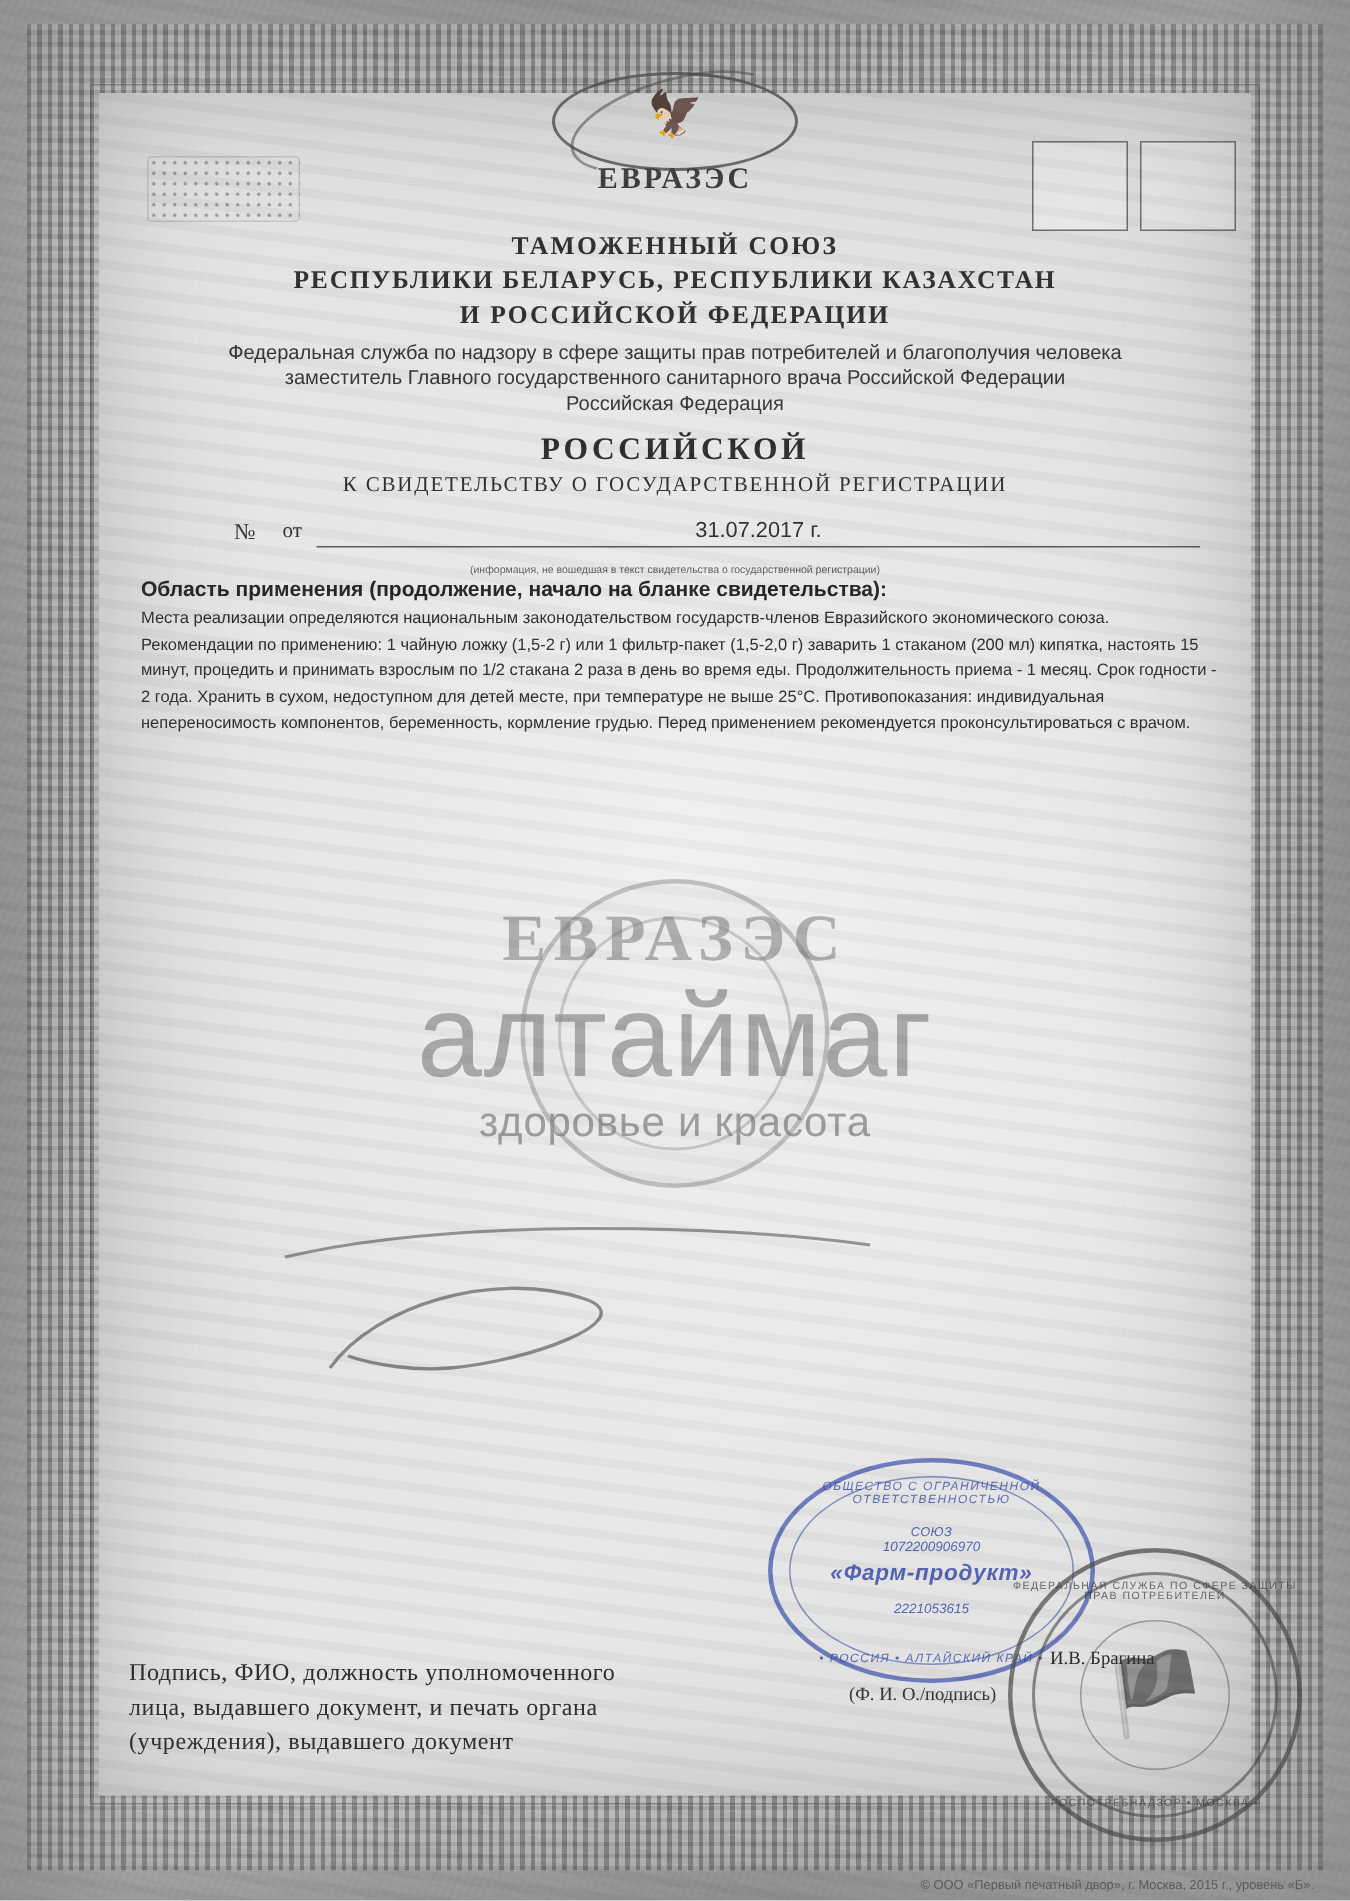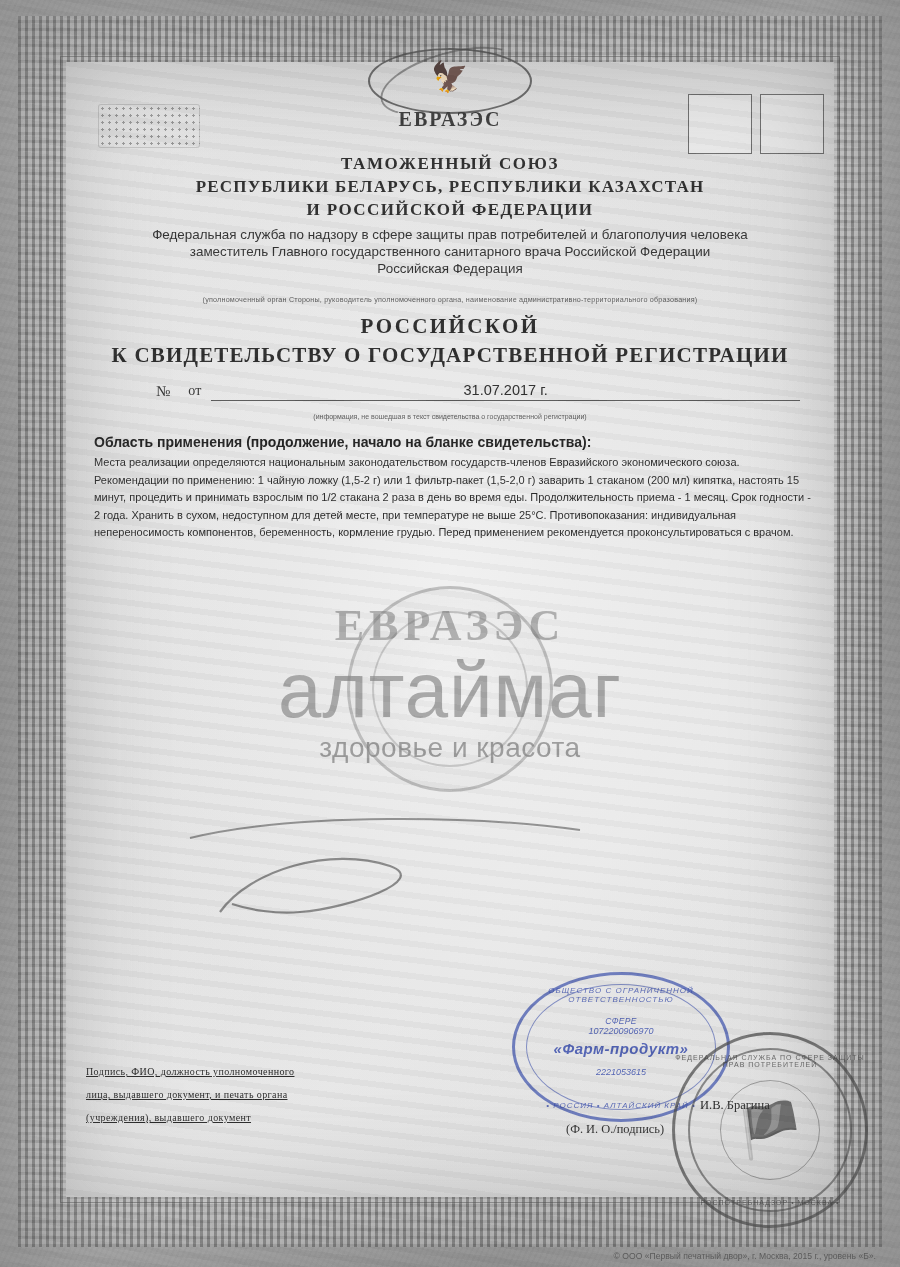--- a/index.html
+++ b/index.html
@@ -195,22 +195,22 @@
     text-align: center;
     font-family: "Liberation Serif", serif;
     color: #2d2d2d;
   }
   .appendix .a1 {
     font-size: 21px;
     font-weight: bold;
     letter-spacing: 2.4px;
   }
   .appendix .a2 {
-    font-size: 21px;
-    font-weight: bold;
+    font-size: 14px;
+    font-weight: normal;
     letter-spacing: 1.2px;
     margin-top: 4px;
   }
 
   .numline {
     margin-top: 14px;
     display: flex;
     align-items: flex-end;
     gap: 8px;
     padding: 0 30px 0 86px;
@@ -246,21 +246,21 @@
   }
 
   .hint2 {
     margin-top: 12px;
     text-align: center;
     font-size: 7px;
     color: #5d5d5d;
   }
 
   .section-title {
-    margin-top: 14px;
+    margin-top: 0;
     font-size: 14px;
     font-weight: bold;
     color: #242424;
     padding-left: 24px;
   }
   .body-text {
     margin-top: 4px;
     padding-left: 24px;
     padding-right: 18px;
     font-size: 11px;
@@ -324,28 +324,27 @@
     top: 800px;
     width: 420px;
     height: 130px;
     pointer-events: none;
   }
 
   
   .sig-block {
     position: absolute;
     left: 86px;
-    top: 1060px;
+    top: 1104px;
     width: 430px;
     font-family: "Liberation Serif", serif;
-    font-size: 10px;
+    font-size: 16px;
     line-height: 23px;
     color: #2a2a2a;
     letter-spacing: .4px;
-    text-decoration: underline;
   }
   .fio-label {
     position: absolute;
     left: 566px;
     top: 1122px;
     font-family: "Liberation Serif", serif;
     font-size: 12.4px;
     color: #333;
   }
 
@@ -501,21 +500,20 @@
       <div class="l2">РЕСПУБЛИКИ БЕЛАРУСЬ, РЕСПУБЛИКИ КАЗАХСТАН</div>
       <div class="l3">И РОССИЙСКОЙ ФЕДЕРАЦИИ</div>
     </div>
 
     <div class="authority">
       <div>Федеральная служба по надзору в сфере защиты прав потребителей и благополучия человека</div>
       <div>заместитель Главного государственного санитарного врача Российской Федерации</div>
       <div>Российская Федерация</div>
     </div>
 
-    <div class="hint">(уполномоченный орган Стороны, руководитель уполномоченного органа, наименование административно-территориального образования)</div>
 
     <div class="appendix">
       <div class="a1">РОССИЙСКОЙ</div>
       <div class="a2">К СВИДЕТЕЛЬСТВУ О ГОСУДАРСТВЕННОЙ РЕГИСТРАЦИИ</div>
     </div>
 
     <div class="numline">
       <span class="no">№</span>
       <span class="ot">от</span>
       <span class="date">31.07.2017 г.</span>
@@ -545,21 +543,21 @@
     <div>лица, выдавшего документ, и печать органа</div>
     <div>(учреждения), выдавшего документ</div>
   </div>
   <div class="fio-label">(Ф. И. О./подпись)</div>
 
   <div class="stamp-blue">
     <div class="oval"></div>
     <div class="oval2"></div>
     <div class="arc-top">ОБЩЕСТВО С ОГРАНИЧЕННОЙ ОТВЕТСТВЕННОСТЬЮ</div>
     <div class="center">
-      <div class="ogrn">СФЕРЕ</div>
+      <div class="ogrn">СОЮЗ</div>
       <div class="ogrn-num">1072200906970</div>
       <div class="name">«Фарм-продукт»</div>
       <div class="inn">2221053615</div>
     </div>
     <div class="arc-bottom">• РОССИЯ • АЛТАЙСКИЙ КРАЙ •</div>
   </div>
 
   <div class="stamp-round">
     <div class="ring"></div>
     <div class="ring2"></div>

